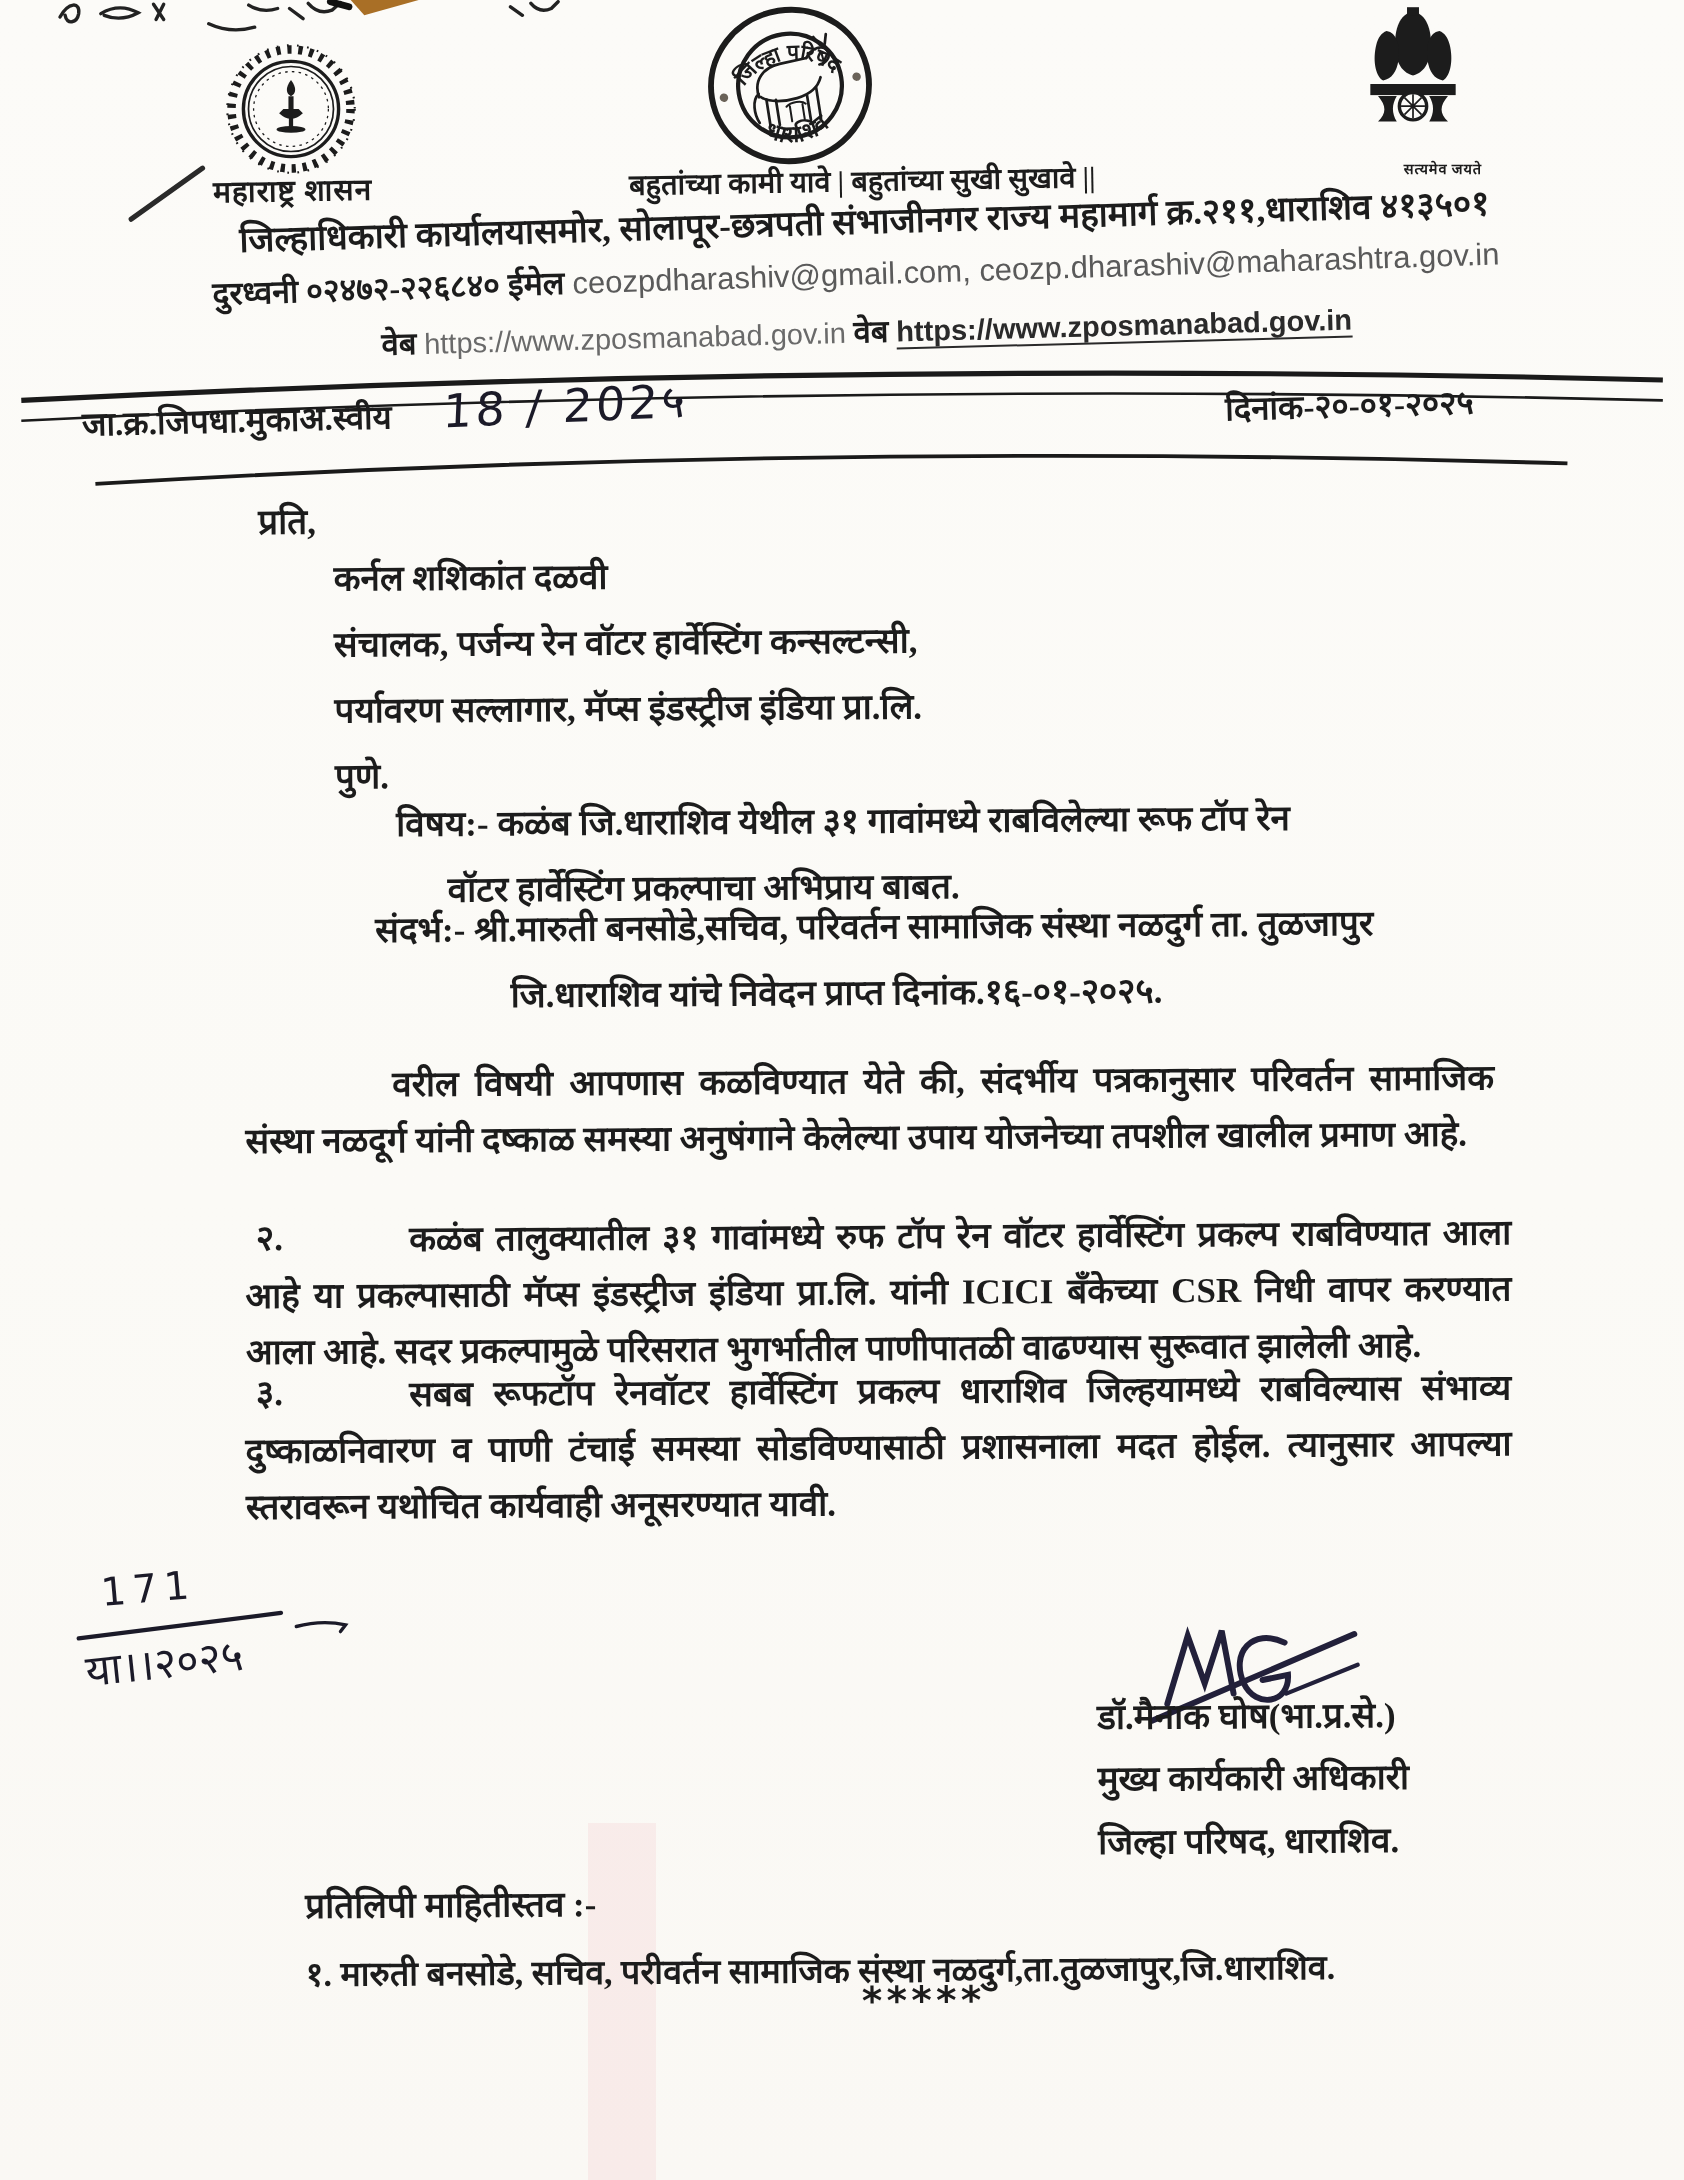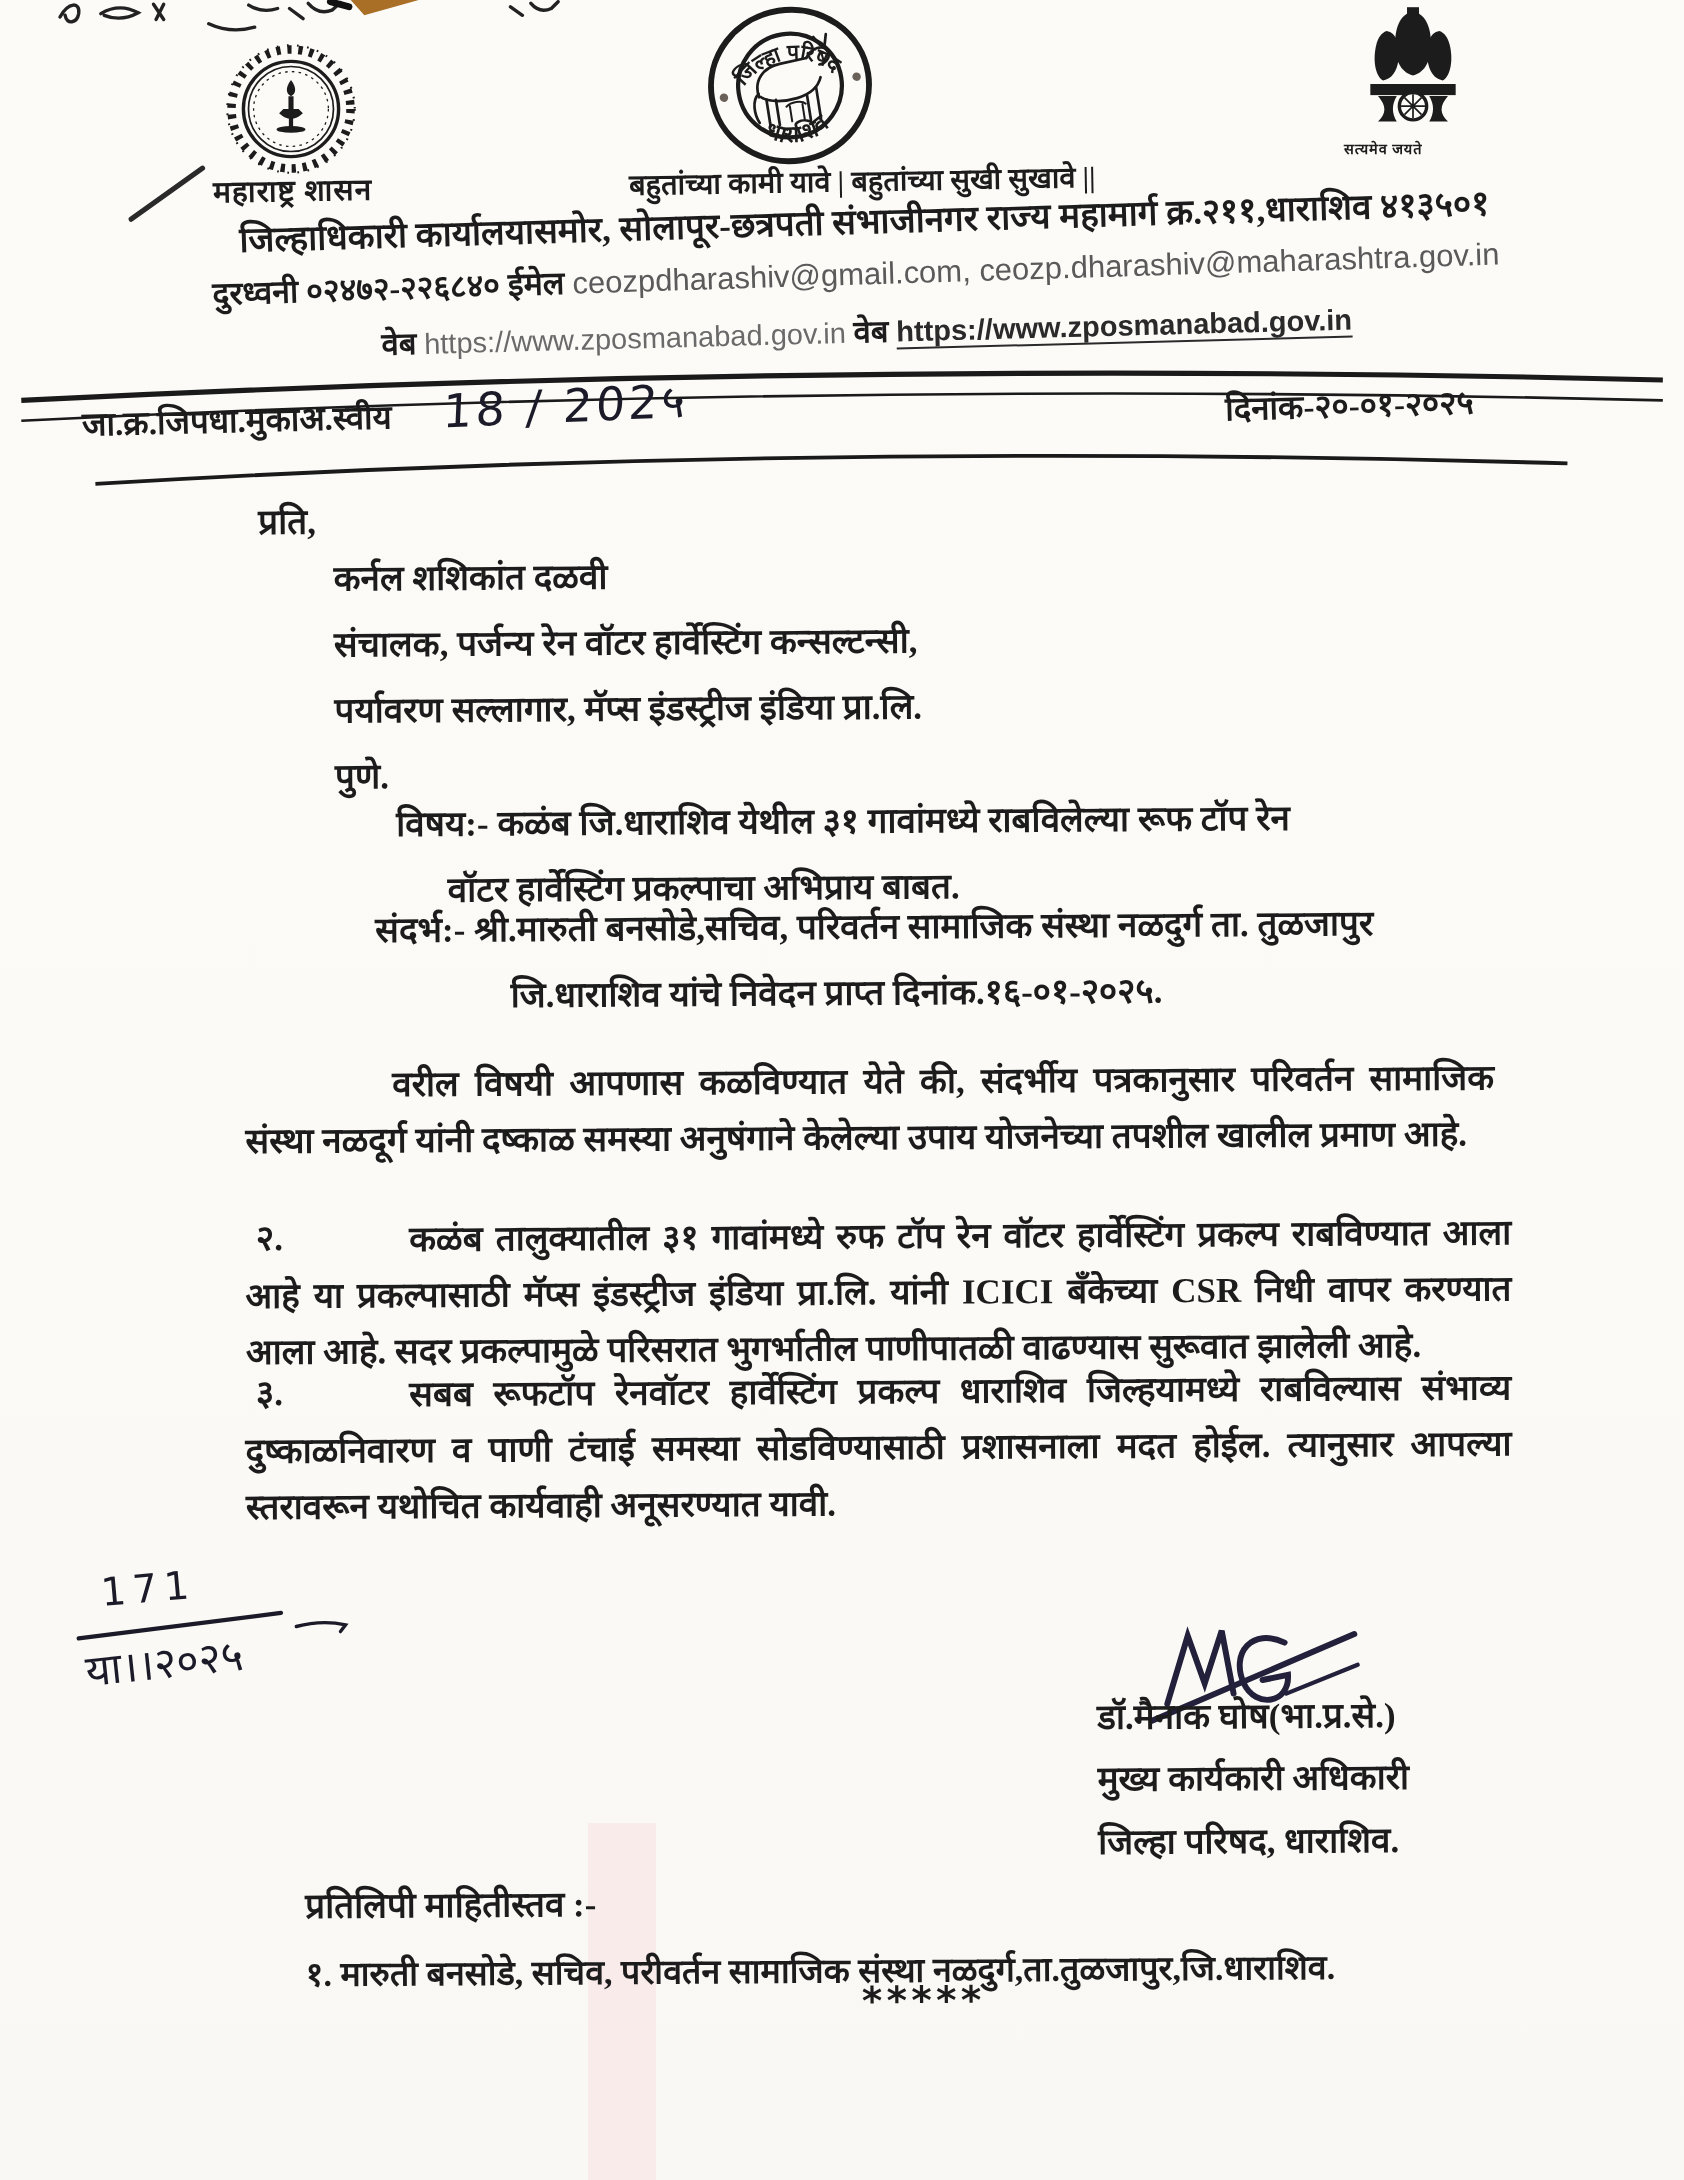--- a/index.html
+++ b/index.html
@@ -16,21 +16,21 @@
   .dev{font-family:"Liberation Serif","DejaVu Serif",serif;}
   
   .seal-label{font-size:30px;font-weight:700;text-align:center;letter-spacing:0.9px;}
   .motto{font-size:29px;font-weight:700;white-space:nowrap;transform:rotate(-1.0deg);}
   .addr{font-size:35px;font-weight:700;white-space:nowrap;transform:rotate(-1.7deg);transform-origin:left bottom;}
   .contact{font-size:32px;font-weight:700;white-space:nowrap;transform:rotate(-1.8deg);transform-origin:left bottom;}
   .contact .latin{font-family:"Liberation Sans","DejaVu Sans",sans-serif;font-weight:400;color:#5a5a5a;font-size:31px;}
   .webline{font-size:31px;font-weight:700;white-space:nowrap;transform:rotate(-1.5deg);transform-origin:left bottom;}
   .webline .latin{font-family:"Liberation Sans","DejaVu Sans",sans-serif;font-weight:400;color:#6a6a6a;font-size:29px;}
   .webline .latin.dark{color:#2a2a2a;font-weight:600;border-bottom:2.6px solid #2a2a2a;}
-  .emblem-caption{font-size:14.5px;font-weight:700;text-align:left;letter-spacing:0.9px;}
+  .emblem-caption{font-size:14.5px;font-weight:700;text-align:right;letter-spacing:0.9px;margin-top:20px;}
   
   .ref-label{font-size:33px;font-weight:700;white-space:nowrap;transform:rotate(-1.4deg);}
   .ref-date{font-size:33px;font-weight:700;white-space:nowrap;transform:rotate(-1.6deg);}
   .hw{font-family:"DejaVu Sans",sans-serif;color:#1b1a28;}
   .hw-refnum{font-size:46px;font-weight:500;white-space:nowrap;transform:rotate(-2.5deg) skewX(-5deg);letter-spacing:3.4px;}
   
   .line40{font-size:35px;font-weight:600;white-space:nowrap;}
   .block{transform:rotate(-0.4deg);transform-origin:left top;}
   .para{font-size:35px;font-weight:600;line-height:56px;text-align:justify;transform:rotate(-0.35deg);transform-origin:left top;}
   .para-num{font-size:35px;font-weight:600;}

